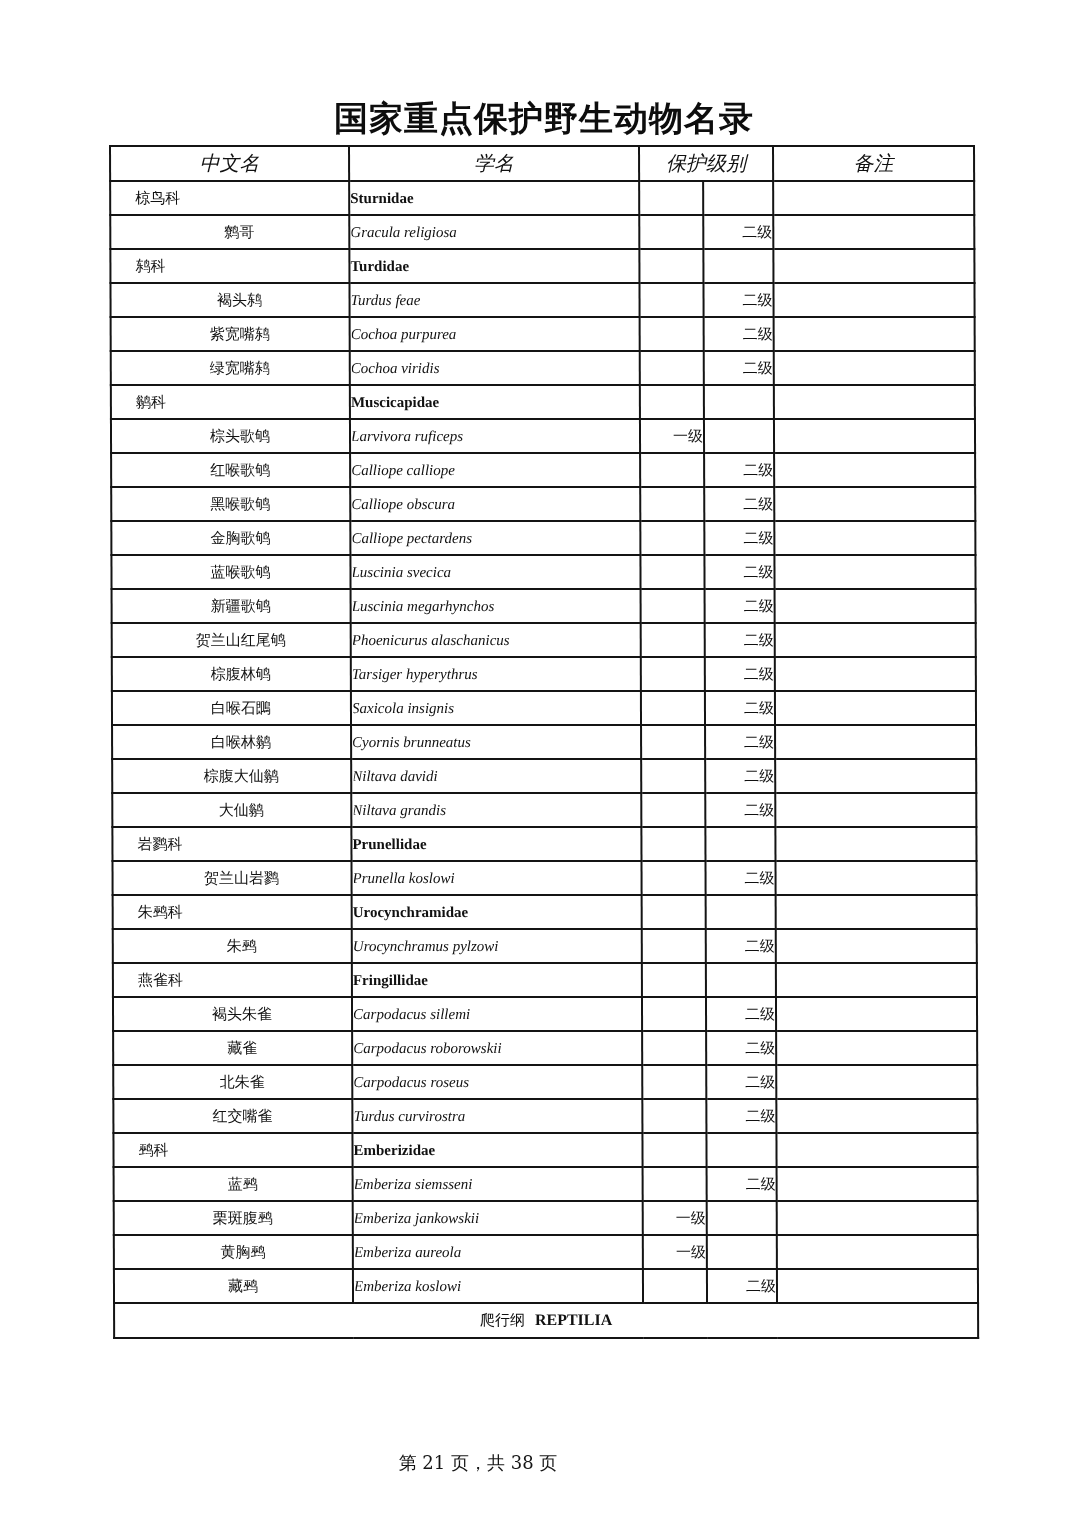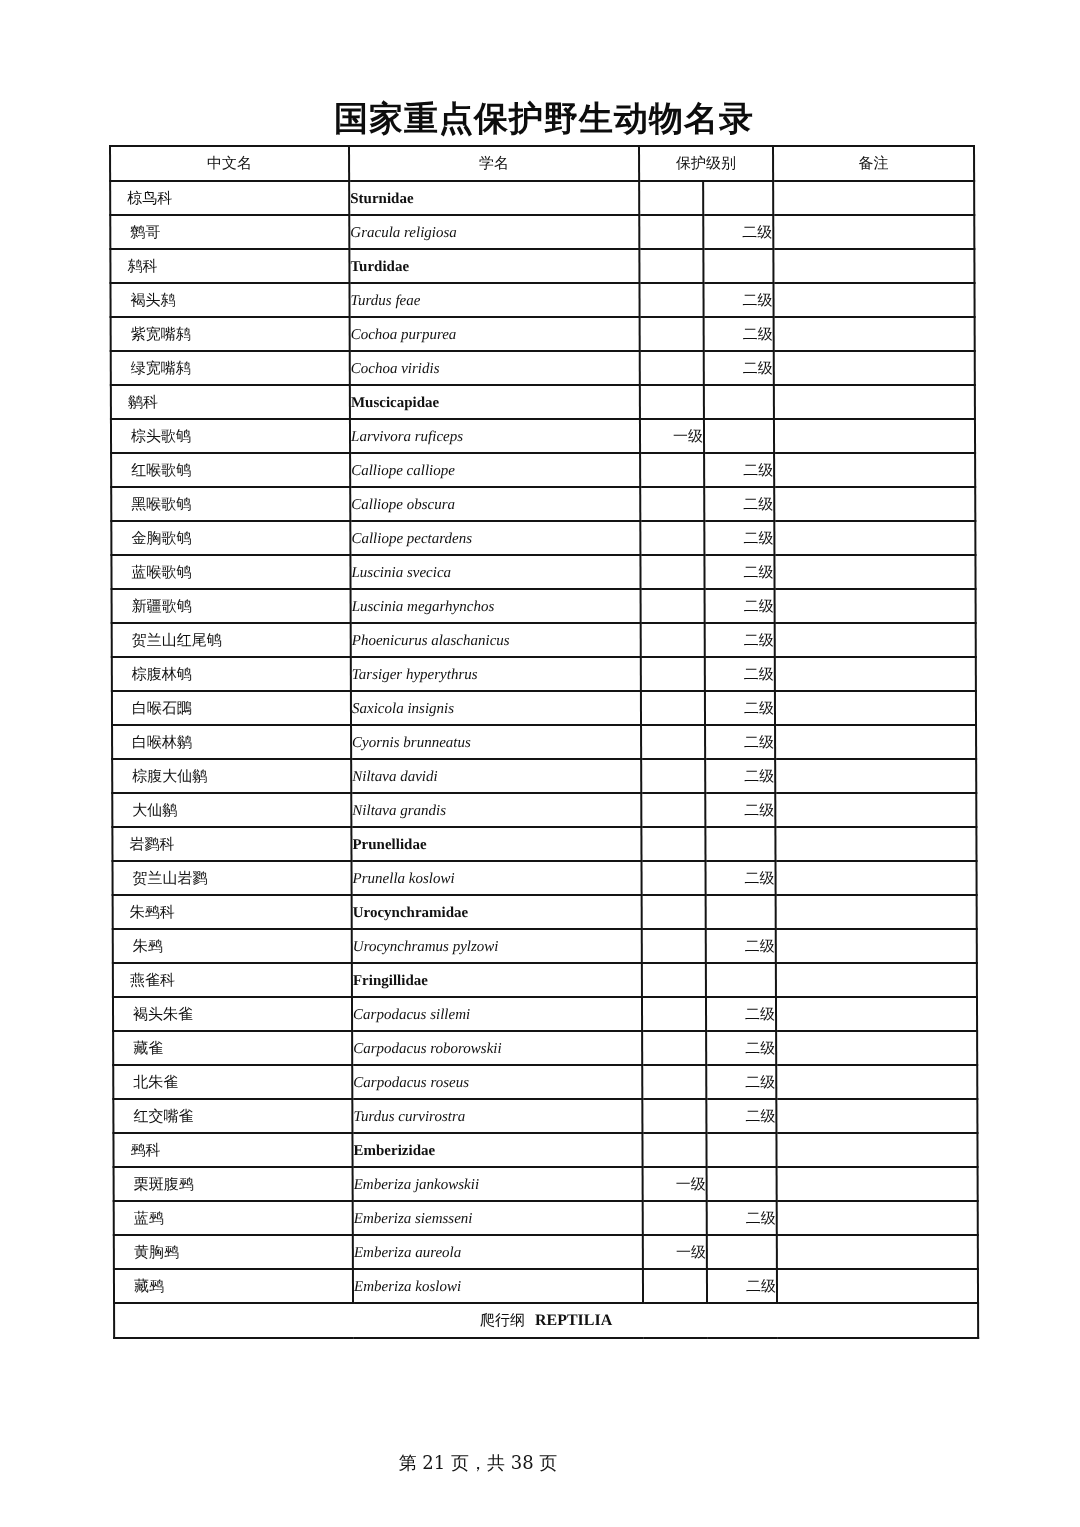--- a/index.html
+++ b/index.html
@@ -16,34 +16,34 @@
   .list-table {
     position: absolute; left: 109px; top: 145px; width: 866px;
     border-collapse: collapse; table-layout: fixed;
     transform: skewX(0.2deg); transform-origin: top left;
   }
   .list-table td, .list-table th {
     border: 2px solid #141414; height: 32px; padding: 0; vertical-align: middle;
     font-size: 15px; overflow: hidden; white-space: nowrap;
   }
   .list-table th {
-    font-family: "DejaVu Sans", sans-serif; font-weight: normal; font-size: 15px;
-    height: 33px;
+    font-family: "DejaVu Sans", sans-serif; font-weight: normal; font-size: 20px;
+    height: 33px; font-style: italic;
   }
   col.c-cn { width: 239px; }
   col.c-sci { width: 290px; }
   col.c-l1 { width: 64px; }
   col.c-l2 { width: 70px; }
   col.c-note { width: 201px; }
   .cn { font-family: "DejaVu Sans", sans-serif; font-size: 15px; }
-  .family .cn { padding-left: 16px; }
-  .species .cn { padding-left: 19px; }
+  .family .cn { padding-left: 24px; }
+  .species .cn { padding-left: 19px; text-align: center; }
   .sci { padding-left: 3px; font-family: "Liberation Serif", serif; font-size: 16px; }
   .family .sci { font-weight: bold; }
-  .species .sci { font-style: italic; }
+  .species .sci { font-style: italic; border-radius: 16px; }
   .lvl { text-align: center; font-family: "DejaVu Sans", sans-serif; font-size: 15px; }
   .lvl1 { text-align: right; }
   .lvl2 { text-align: right; padding-left: 18px; }
   .class-row td {
     text-align: center; height: 33px;
     font-family: "Liberation Serif", serif; font-weight: bold; font-size: 16px;
   }
   .class-row .cls-cn { font-family: "DejaVu Sans", sans-serif; font-weight: normal; font-size: 15px; margin-right: 6px; }
   .page-footer {
     position: absolute; left: 0; top: 1451px; width: 956px; text-align: center;
@@ -269,31 +269,31 @@
         <td class="note"></td>
       </tr>
       <tr class="family">
         <td class="cn">鹀科</td>
         <td class="sci">Emberizidae</td>
         <td class="lvl lvl1"></td>
         <td class="lvl lvl2"></td>
         <td class="note"></td>
       </tr>
       <tr class="species">
+        <td class="cn">蓝鹀</td>
+        <td class="sci">Emberiza siemsseni</td>
+        <td class="lvl lvl1"></td>
+        <td class="lvl lvl2">二级</td>
+        <td class="note"></td>
+      </tr>
+      <tr class="species">
         <td class="cn">栗斑腹鹀</td>
         <td class="sci">Emberiza jankowskii</td>
         <td class="lvl lvl1">一级</td>
         <td class="lvl lvl2"></td>
-        <td class="note"></td>
-      </tr>
-      <tr class="species">
-        <td class="cn">蓝鹀</td>
-        <td class="sci">Emberiza siemsseni</td>
-        <td class="lvl lvl1"></td>
-        <td class="lvl lvl2">二级</td>
         <td class="note"></td>
       </tr>
       <tr class="species">
         <td class="cn">黄胸鹀</td>
         <td class="sci">Emberiza aureola</td>
         <td class="lvl lvl1">一级</td>
         <td class="lvl lvl2"></td>
         <td class="note"></td>
       </tr>
       <tr class="species">

